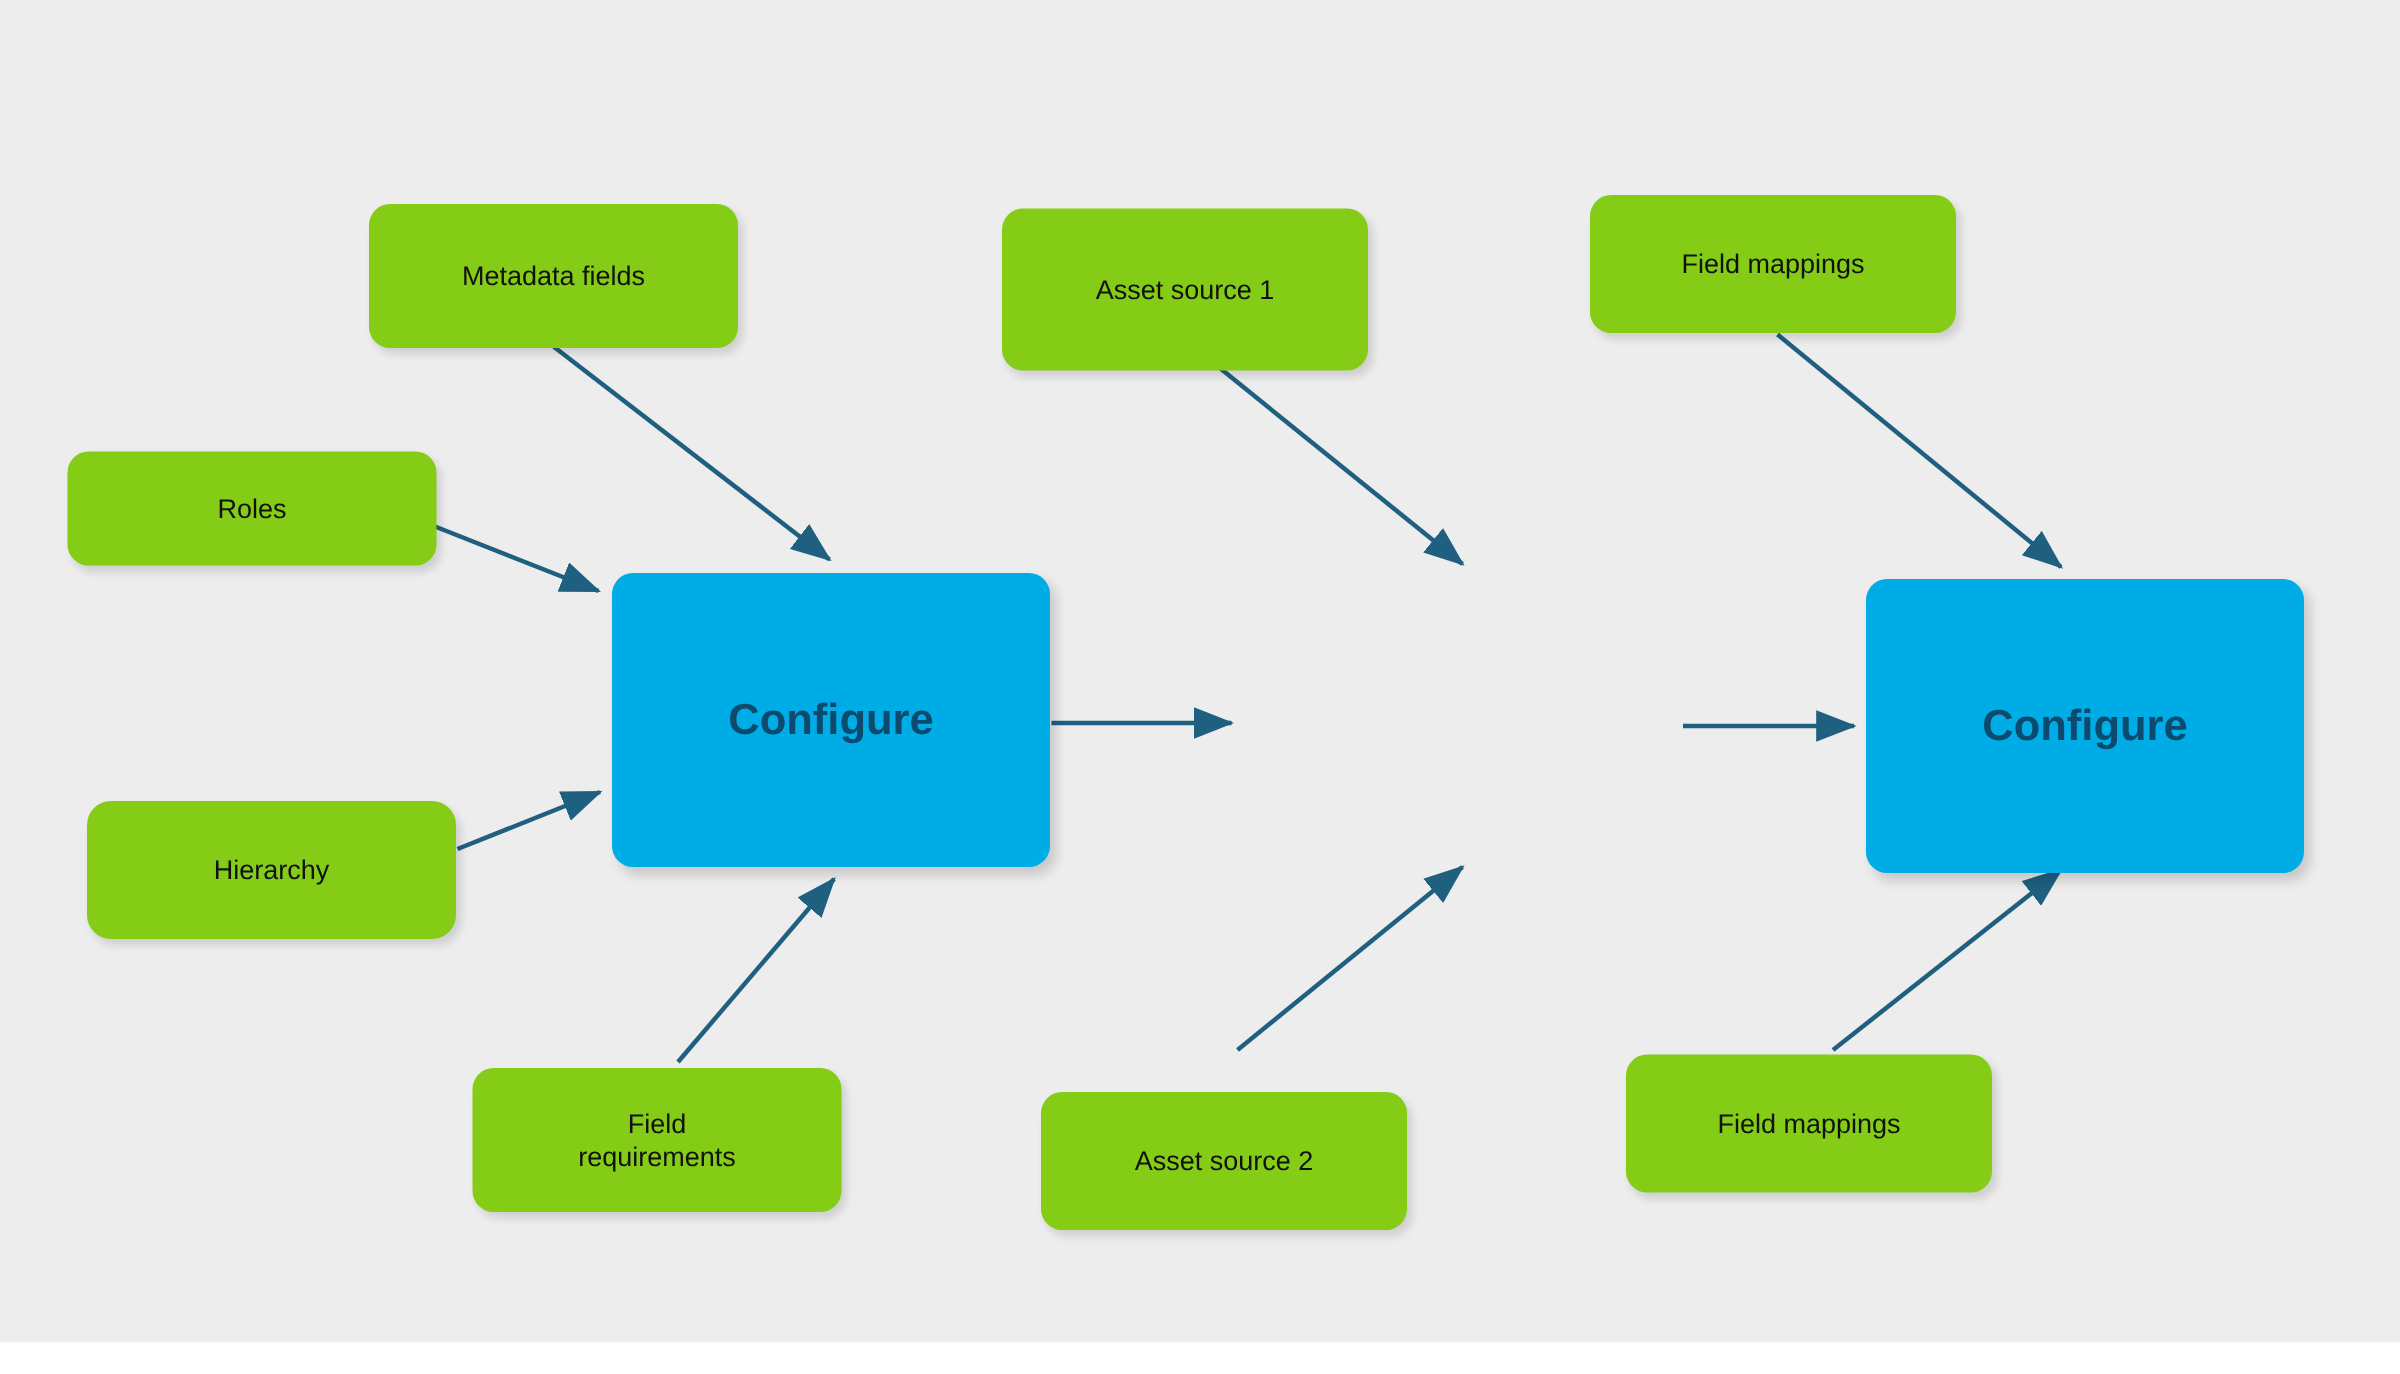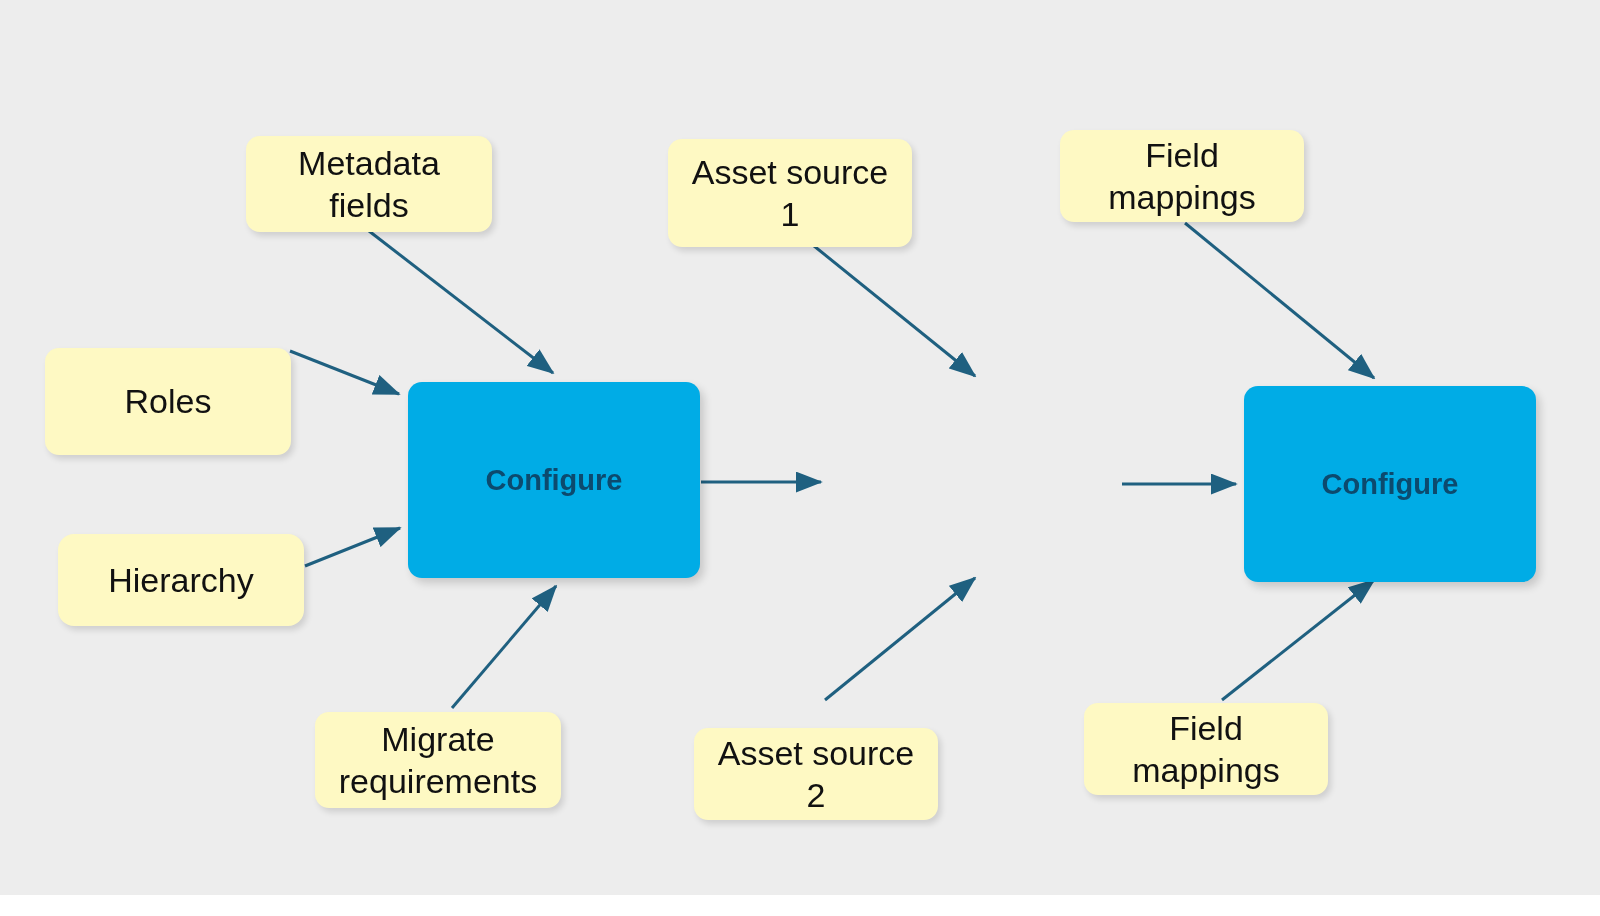--- a/index.html
+++ b/index.html
@@ -38,25 +38,25 @@
   }
   .node {
     position: absolute;
     box-sizing: border-box;
     display: flex;
     align-items: center;
     justify-content: center;
     text-align: center;
   }
   .input-node {
-    background: #fef9c3;
+    background: #84cc16;
     border-radius: 14px;
     box-shadow: 3px 4px 6px rgba(0,0,0,0.13);
     color: #111111;
-    font-size: 34px;
+    font-size: 18px;
     font-weight: 400;
     line-height: 1.25;
     padding: 4px 10px;
   }
   .stage-node {
     background: #00ace6;
     border-radius: 14px;
     box-shadow: 4px 5px 8px rgba(0,0,0,0.16);
     color: #0c4a6e;
     font-size: 29px;
@@ -97,30 +97,30 @@
 
     <line x1="1185" y1="223" x2="1374" y2="378" stroke="#1f6080" stroke-width="3" marker-end="url(#arrowhead)"></line>
 
     <line x1="1222" y1="700" x2="1374" y2="580" stroke="#1f6080" stroke-width="3" marker-end="url(#arrowhead)"></line>
   </svg>
 
   <div class="node input-node" style="left:246px; top:136px; width:246px; height:96px;">
     <span class="node-label">Metadata fields</span>
   </div>
 
-  <div class="node input-node" style="left:45px; top:301px; width:246px; height:107px;margin-top:47px;">
+  <div class="node input-node" style="left:45px; top:301px; width:246px; height:76px;">
     <span class="node-label">Roles</span>
   </div>
 
   <div class="node input-node" style="left:58px; top:534px; width:246px; height:92px;border-radius:16px;">
     <span class="node-label">Hierarchy</span>
   </div>
 
   <div class="node input-node" style="left:315px; top:712px; width:246px; height:96px;">
-    <span class="node-label">Migrate
+    <span class="node-label">Field
 requirements</span>
   </div>
 
   <div class="node input-node" style="left:668px; top:139px; width:244px; height:108px;">
     <span class="node-label">Asset source 1</span>
   </div>
 
   <div class="node input-node" style="left:694px; top:728px; width:244px; height:92px;">
     <span class="node-label">Asset source 2</span>
   </div>

